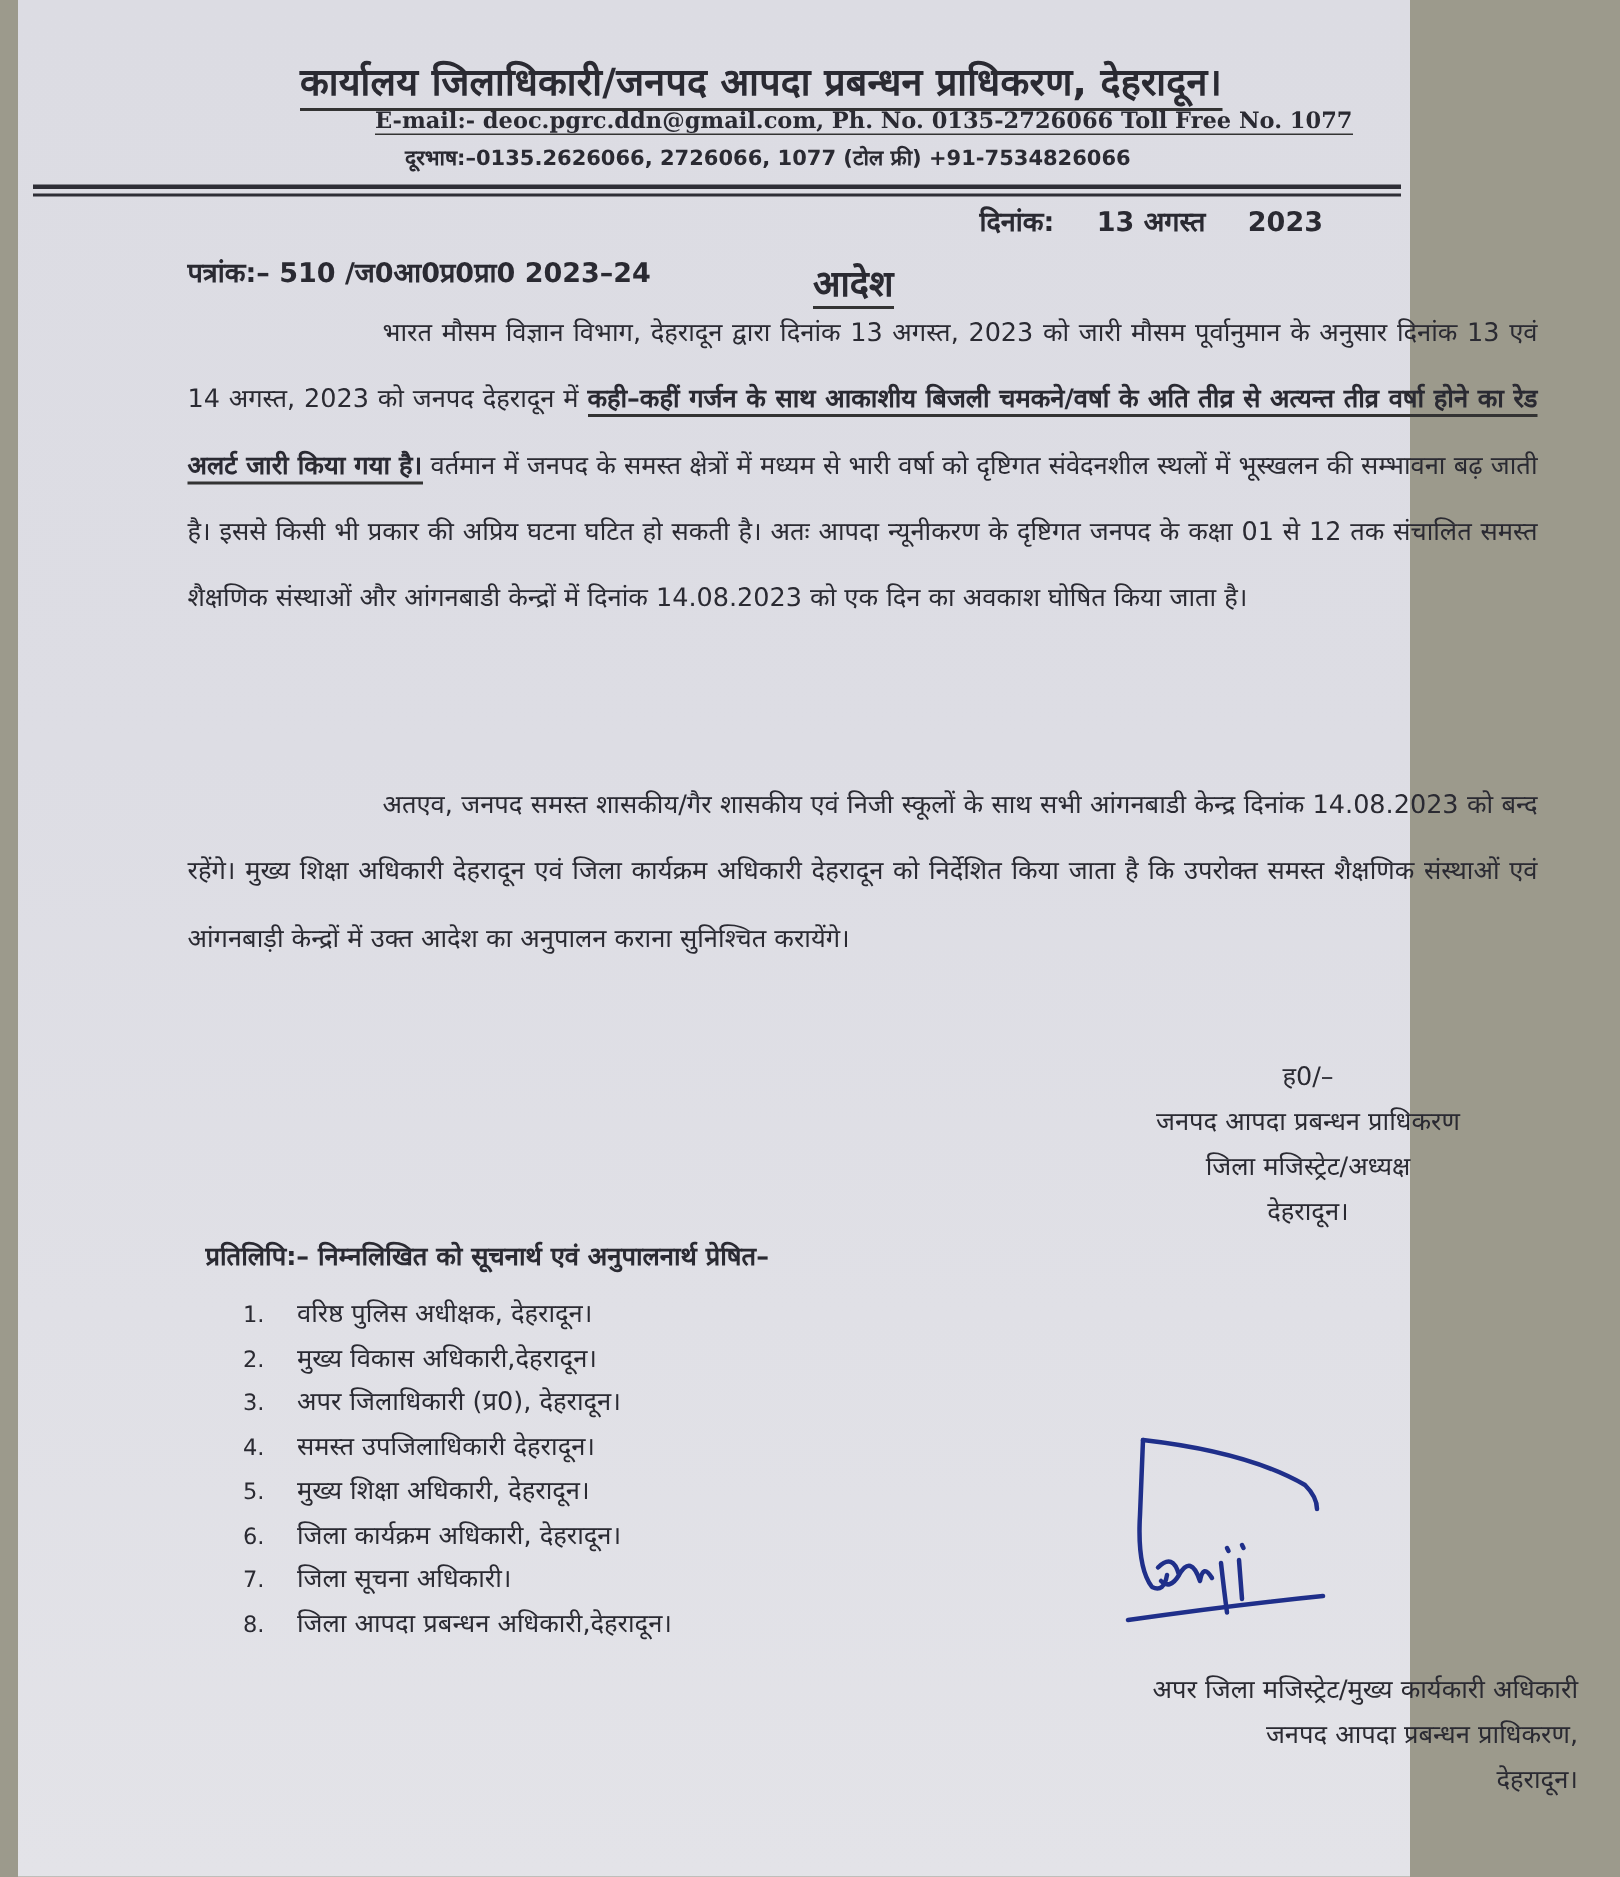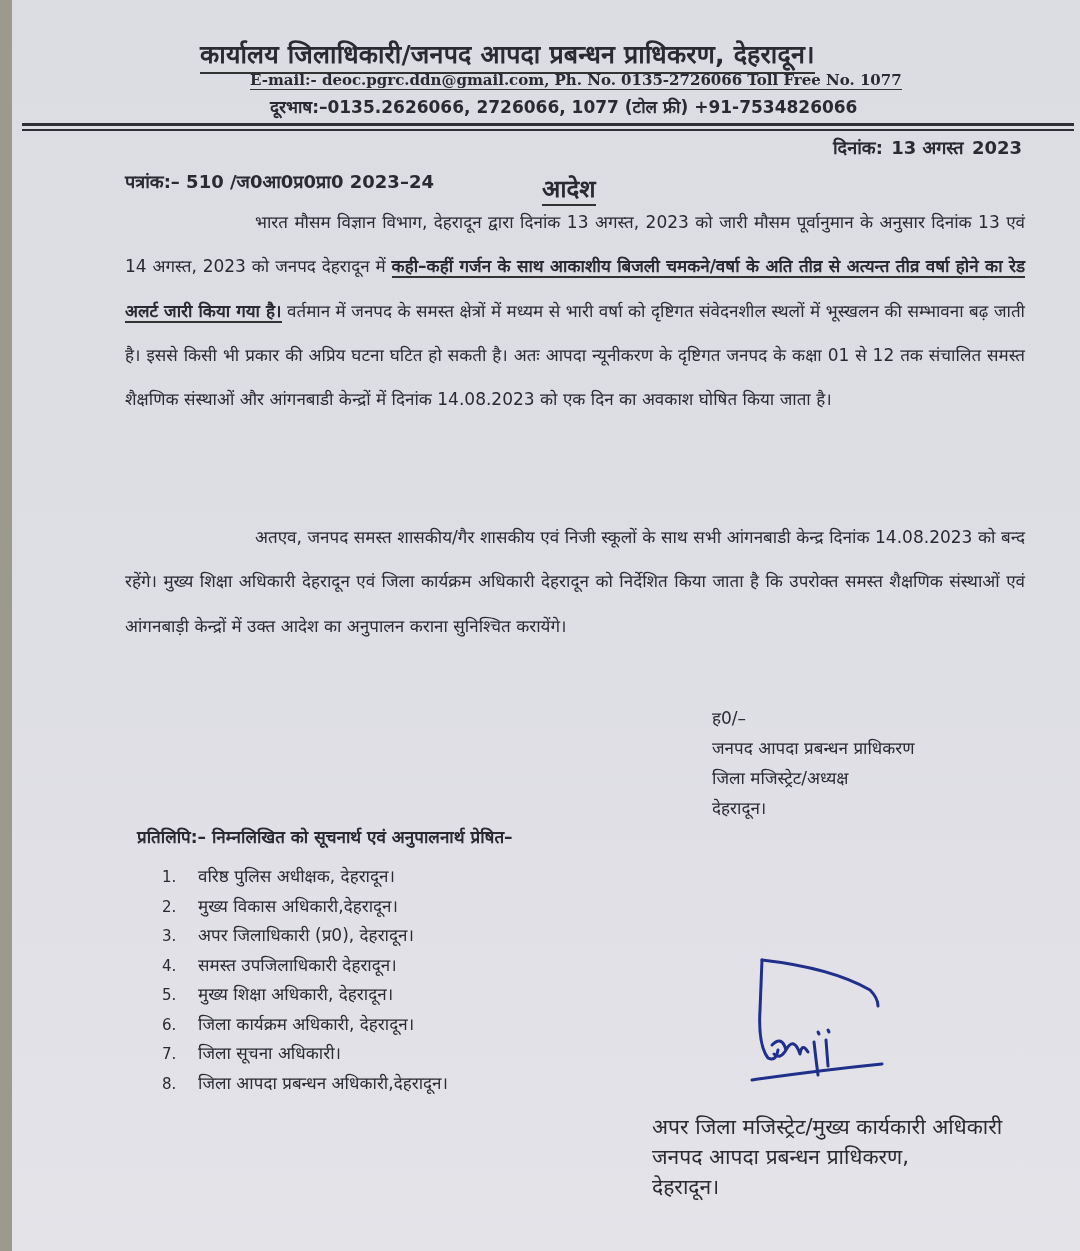--- a/index.html
+++ b/index.html
@@ -3,65 +3,65 @@
 <meta charset="utf-8">
 <style>
   html, body { margin: 0; padding: 0; }
   body {
     width: 1080px; height: 1251px; overflow: hidden;
     background: #9c9a8c;
     font-family: "DejaVu Sans", "Liberation Sans", sans-serif;
     color: #2a2a32;
   }
   .page {
-    position: absolute; left: 12px; top: 0; width: 1068px; height: 1251px;
+    position: absolute; left: 12px; top: 0; width: 928px; height: 1251px;
     background: linear-gradient(180deg, #dcdce3 0%, #dddde4 40%, #e0e0e6 70%, #e3e3e8 100%);
   }
   .hdr-title {
     position: absolute; left: 188px; top: 36px;
     font-size: 25px; font-weight: bold; letter-spacing: 0.2px;
     border-bottom: 2px solid #333; padding-bottom: 2px; white-space: nowrap;
   }
   .hdr-email {
     position: absolute; left: 238px; top: 71px;
     font-family: "DejaVu Serif", "Liberation Serif", serif;
     font-size: 15px; font-weight: bold; white-space: nowrap;
     border-bottom: 1.5px solid #333;
   }
   .hdr-phone {
     position: absolute; left: 258px; top: 95px;
-    font-size: 17px; font-weight: bold; white-space: nowrap;
+    font-size: 14px; font-weight: bold; white-space: nowrap;
   }
   .rule1 { position: absolute; left: 10px; right: 6px; top: 123px; height: 3px; background: #2e2e36; }
   .rule2 { position: absolute; left: 10px; right: 6px; top: 129px; height: 1.5px; background: #2e2e36; }
   .ref {
     position: absolute; left: 113px; top: 141px; font-size: 18px; font-weight: bold; white-space: nowrap; margin-top: 28px;
   }
   .date {
     position: absolute; right: 58px; top: 135px; font-size: 18px; font-weight: bold; white-space: nowrap;
   }
-  .date span + span { margin-left: 2px; }
+  .date span + span { margin-left: 22px; }
   .order-title {
     position: absolute; left: 530px; top: 171px; font-size: 24px; font-weight: bold;
     border-bottom: 2px solid #333;
   }
   .para {
     position: absolute; left: 113px; width: 900px;
     font-size: 17px; line-height: 44.3px; text-align: justify;
   }
   .para .u { border-bottom: 2px solid #333; font-weight: bold; }
   .p1 { top: 200px; text-indent: 130px; }
   .p2 { top: 515px; text-indent: 130px; }
-  .sig1 { position: absolute; left: 700px; top: 703px; width: 320px; font-size: 17px; line-height: 30px; }
+  .sig1 { position: absolute; left: 700px; top: 703px; width: 320px; text-align: center; font-size: 17px; line-height: 30px; }
   .cc-head { position: absolute; left: 113px; top: 825px; font-size: 17px; font-weight: bold; white-space: nowrap; margin-left: 12px; }
   .cc-list { position: absolute; left: 150px; top: 862px; margin: 0; padding: 0; list-style: none; font-size: 17px; }
   .cc-list li { height: 29.5px; line-height: 29.5px; white-space: nowrap; }
   .cc-list .num { display: inline-block; width: 36px; font-size: 15px; }
   .signature { position: absolute; left: 730px; top: 950px; width: 150px; height: 140px; }
-  .sig2 { position: absolute; left: 640px; top: 1112px; width: 400px; text-align: left; font-size: 21px; line-height: 30px; }
+  .sig2 { position: absolute; left: 640px; top: 1112px; width: 400px; text-align: right; font-size: 17px; line-height: 30px; }
 </style>
 </head>
 <body>
 
 <div class="page">
 
   <div class="hdr-title">कार्यालय जिलाधिकारी/जनपद आपदा प्रबन्धन प्राधिकरण, देहरादून।</div>
   <div class="hdr-email">E-mail:- deoc.pgrc.ddn@gmail.com, Ph. No. 0135-2726066 Toll Free No. 1077</div>
   <div class="hdr-phone">दूरभाष:–0135.2626066, 2726066, 1077 (टोल फ्री) +91-7534826066</div>
   <div class="rule1"></div>

